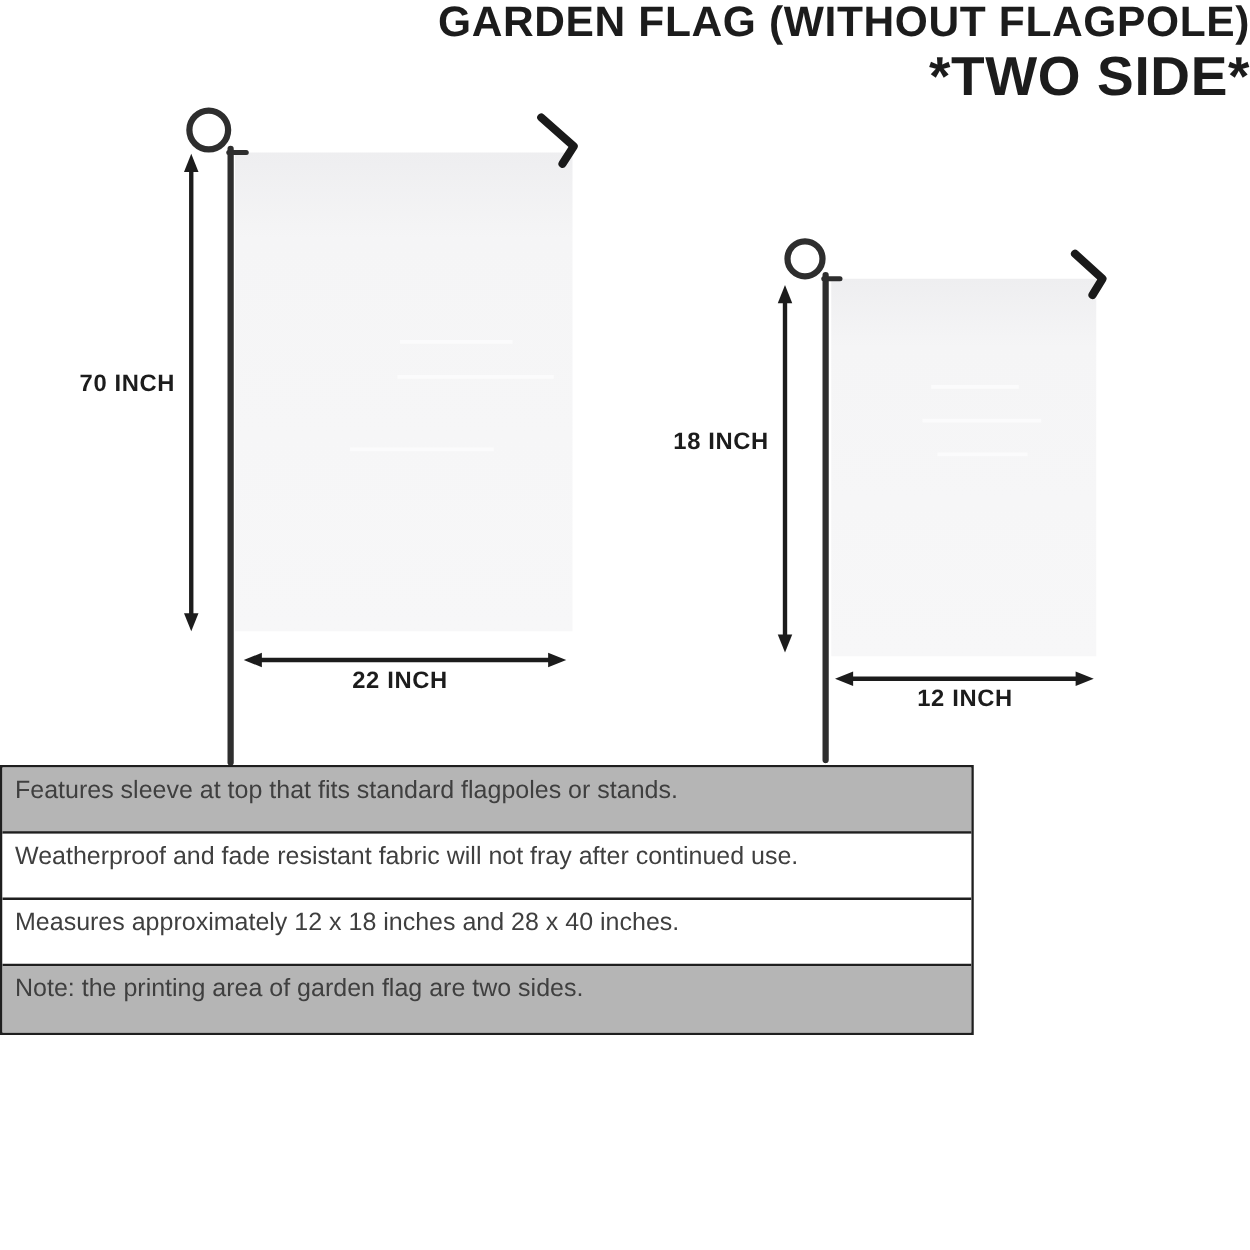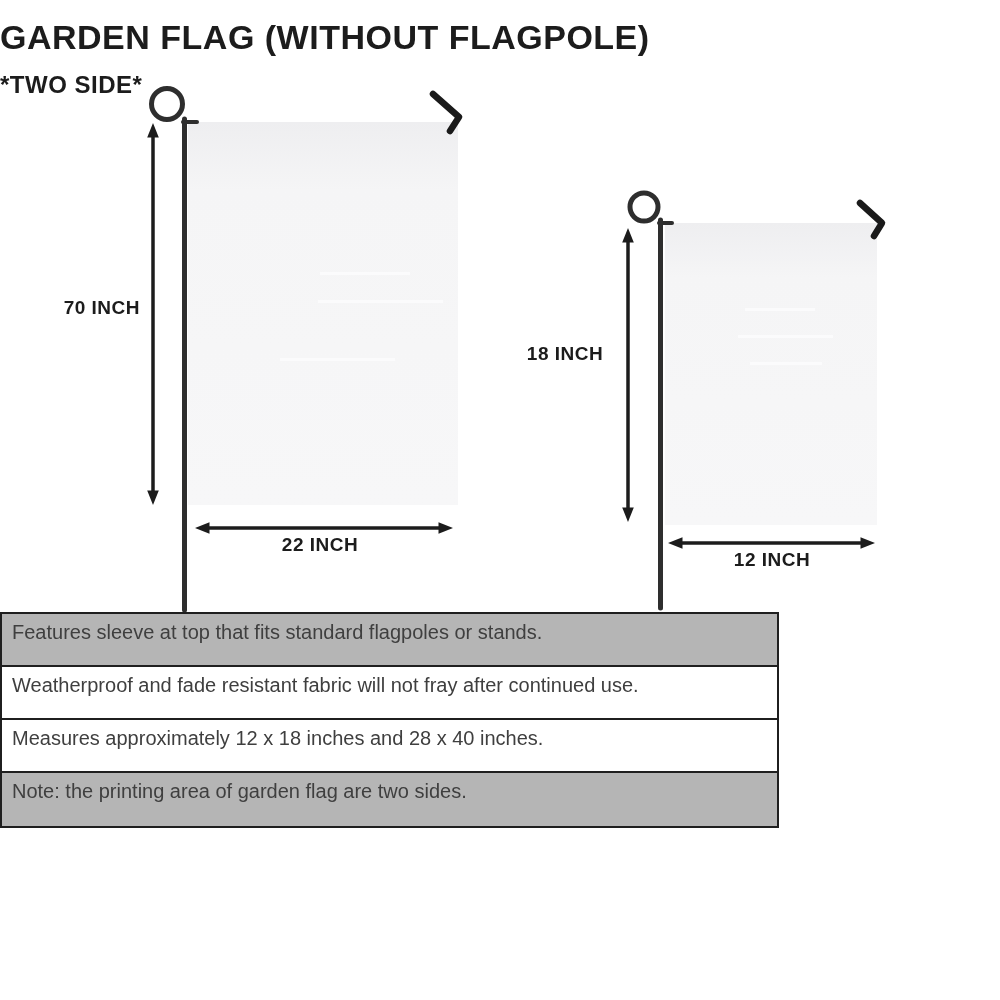--- a/index.html
+++ b/index.html
@@ -14,49 +14,49 @@
   * { margin: 0; padding: 0; box-sizing: border-box; }
   html, body { width: 1000px; height: 1000px; background: #ffffff; }
   body {
     font-family: "Liberation Sans", sans-serif;
     position: relative;
     overflow: hidden;
   }
   .stage { position: absolute; inset: 0; }
 
   
-  .title-wrap { position: absolute; top: 19px; left: 0; width: 1000px; text-align: left; }
+  .title-wrap { position: absolute; top: 0; left: 0; width: 1000px; text-align: right; }
   .title-line1 {
     font-size: 34px; font-weight: 800; color: var(--ink);
     letter-spacing: 0.5px; line-height: 1.1;
   }
   .title-line2 {
-    font-size: 24px; font-weight: 800; color: var(--ink);
-    letter-spacing: 0.5px; line-height: 1.1; margin-top: 16px;
+    font-size: 44px; font-weight: 800; color: var(--ink);
+    letter-spacing: 0.5px; line-height: 1.1; margin-top: 1px;
   }
 
   
   svg.diagram { position: absolute; left: 0; top: 0; width: 1000px; height: 1000px; }
   .flag { fill: url(#flagGrad); }
   .flag-streak { fill: #fbfbfc; }
   .pole { stroke: var(--pole); stroke-width: 5; stroke-linecap: round; fill: none; }
   .pole-stub { stroke: var(--pole); stroke-width: 4; stroke-linecap: round; }
   .pole-loop { stroke: var(--pole); stroke-width: 5; fill: none; }
   .hook { stroke: #1a1a1a; stroke-width: 6.5; stroke-linecap: round; stroke-linejoin: round; fill: none; }
   .dim-line { stroke: var(--ink); stroke-width: 3.5; fill: none; }
   .dim-head { fill: var(--ink); }
 
   
   .dim-label {
     position: absolute; font-weight: 700; font-size: 19px; color: var(--ink);
     letter-spacing: 0.5px; white-space: nowrap;
   }
   .lbl-40 { left: 40px; top: 297px; width: 100px; text-align: right; }
   .lbl-28 { left: 240px; top: 534px; width: 160px; text-align: center; }
-  .lbl-18 { left: 515px; top: 343px; width: 100px; text-align: center; }
+  .lbl-18 { left: 515px; top: 343px; width: 100px; text-align: right; }
   .lbl-12 { left: 692px; top: 549px; width: 160px; text-align: center; }
 
   
   .panel {
     position: absolute; left: 0; top: 612px; width: 779px;
     border: 2px solid var(--panel-border);
     background: #ffffff;
   }
   .panel .row {
     height: 53px;

